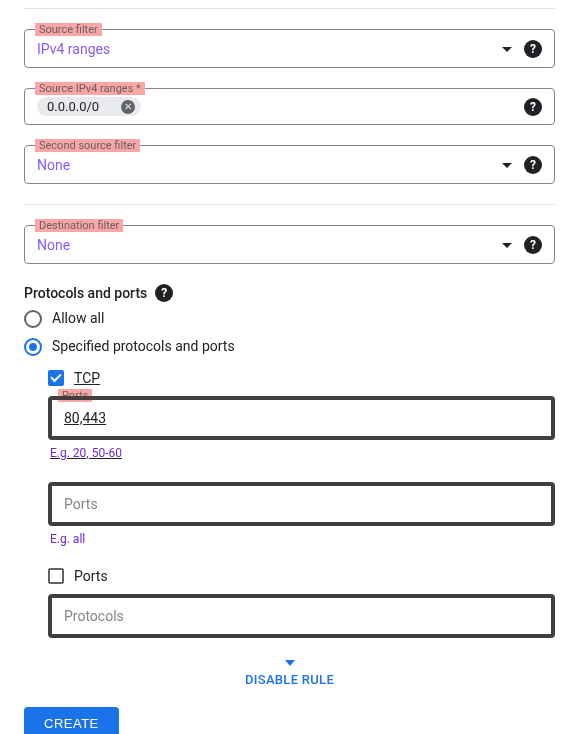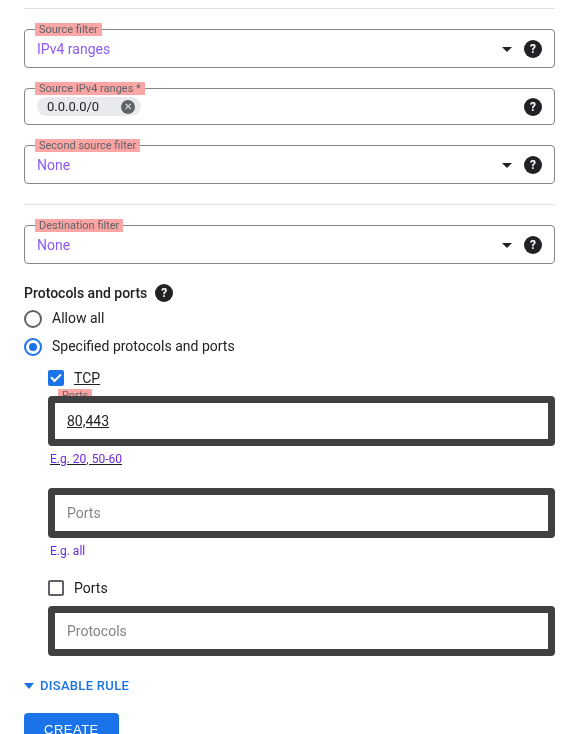--- a/index.html
+++ b/index.html
@@ -139,21 +139,21 @@
     border: solid #fff;
     border-width: 0 2px 2px 0;
     transform: rotate(45deg) translate(-1px,-1px);
   }
   .proto-block {
     margin-left: 24px;
     margin-bottom: 22px;
   }
   .text-input {
     width: 100%;
-    border: 7px solid #404040;
+    border: 4px solid #404040;
     border-radius: 4px;
     padding: 10px 12px;
     font-size: 14px;
     color: #202124;
     position: relative;
   }
   .text-input.placeholder-only {
     color: #80868b;
   }
   .input-container { position: relative; }
@@ -166,20 +166,21 @@
   .disable-rule {
     display: flex;
     align-items: center;
     gap: 6px;
     color: #1a73e8;
     font-size: 13px;
     font-weight: 500;
     letter-spacing: .3px;
     cursor: pointer;
     margin: 8px 0 20px;
+    flex-direction: column;
   }
   .chevron {
     width: 0; height: 0;
     border-left: 5px solid transparent;
     border-right: 5px solid transparent;
     border-top: 6px solid #1a73e8;
   }
   .actions {
     display: flex;
     gap: 28px;

